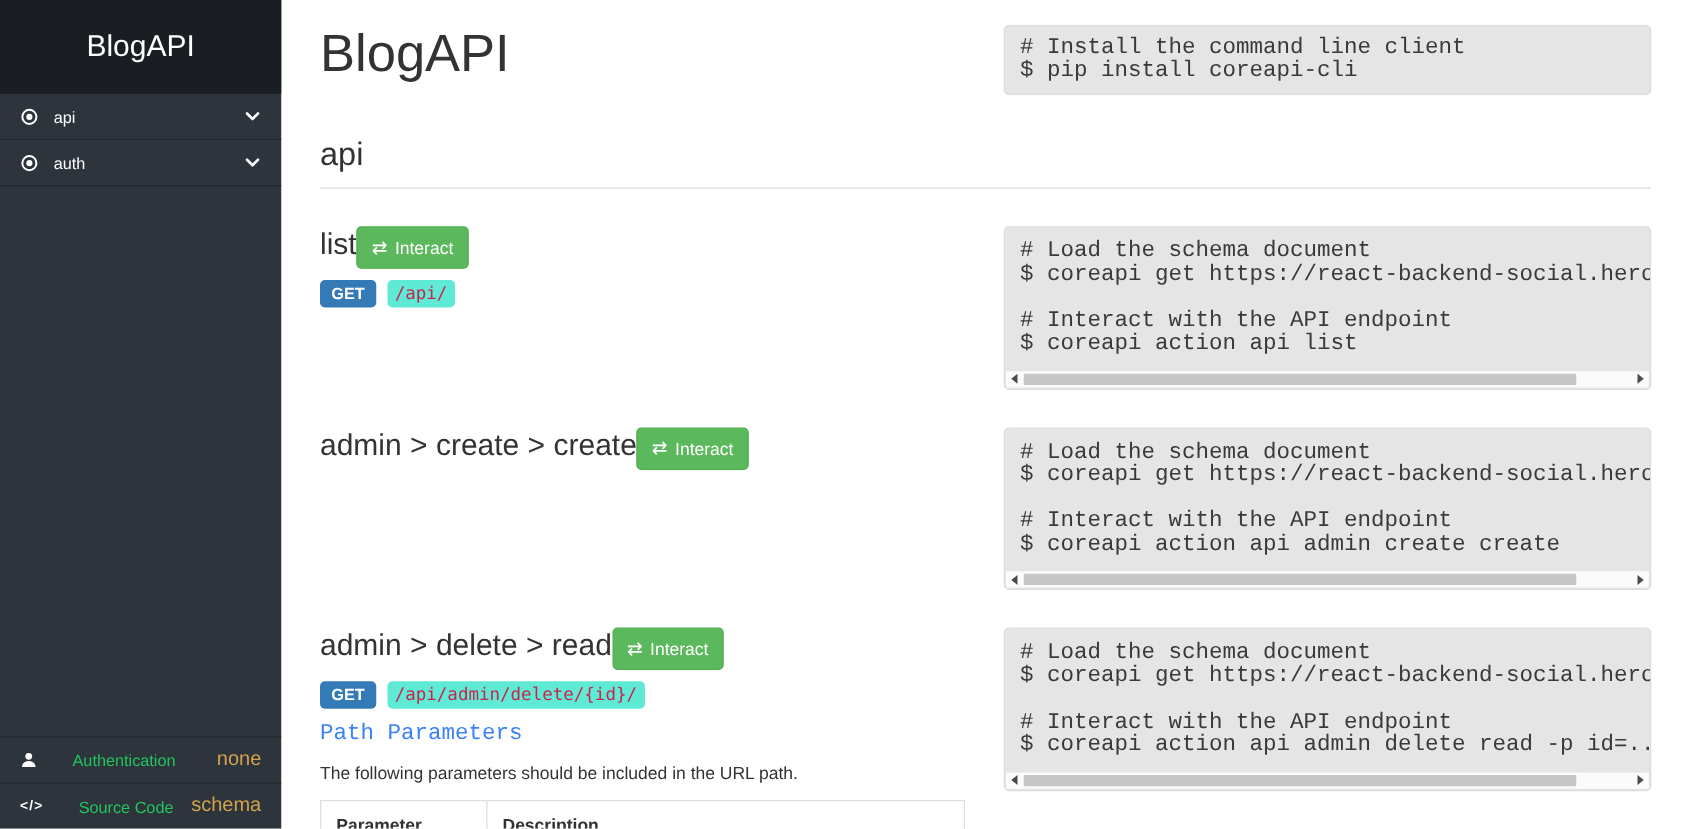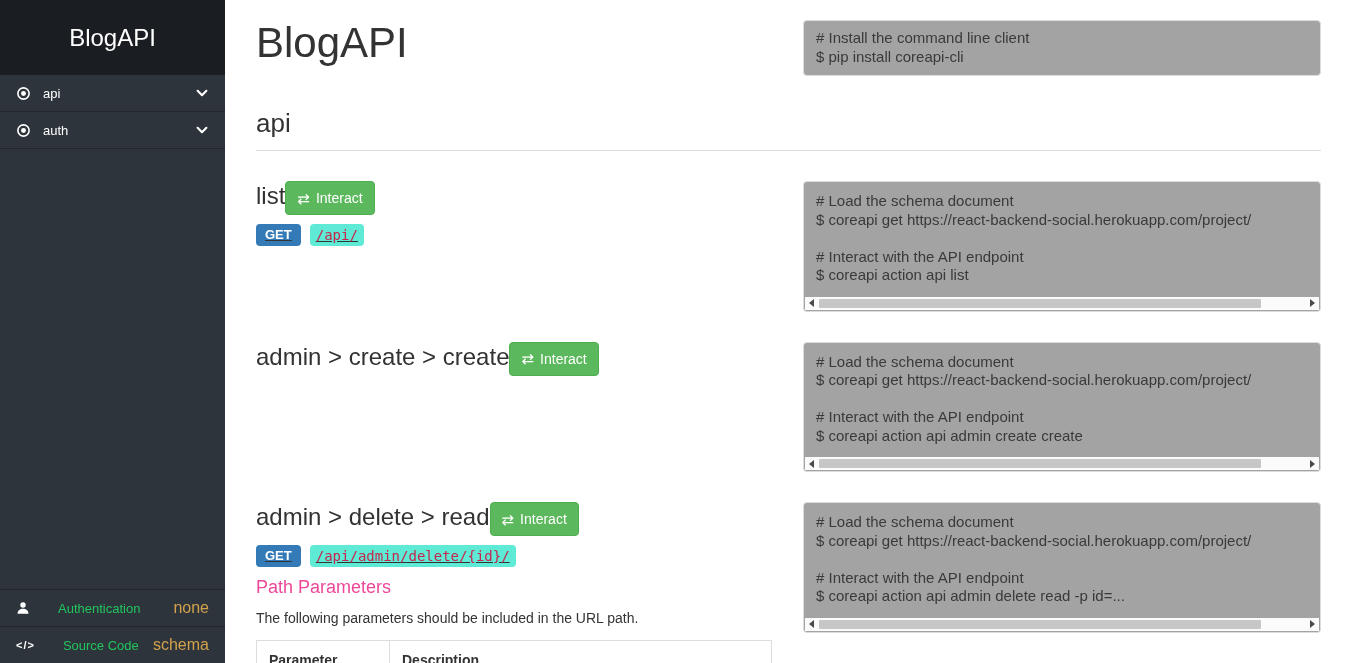--- a/index.html
+++ b/index.html
@@ -46,25 +46,25 @@
     overflow: hidden;
   }
   .top-row { display: flex; justify-content: space-between; align-items: flex-start; margin-top: 20px; }
   h1.page-title { font-size: 42px; font-weight: 500; color: #333; line-height: 1.1; }
   h2.section-title { font-size: 26px; font-weight: 500; color: #333; margin-top: 33px; line-height: 28px; }
   hr.section-divider { border: none; border-top: 1px solid #ddd; margin-top: 13px; }
 
   pre.code-block {
     position: relative;
     width: 518px; min-width: 518px;
-    background: #a3a3a3;
+    background: #e5e5e5;
     border: 1px solid #dcdcdc;
     border-radius: 4px;
-    font-family: Liberation Sans, sans-serif;
-    font-size: 15px; line-height: 18.5px;
+    font-family: Liberation Mono, monospace;
+    font-size: 18px; line-height: 18.5px;
     color: #3a3a3a;
     padding: 10px 12px 26px;
     white-space: pre;
     overflow: hidden;
   }
   pre.code-block.no-scroll { padding: 8px 12px 9px; }
 
   .hscrollbar {
     position: absolute; left: 1px; right: 1px; bottom: 1px; height: 13px;
     background: #fbfbfc; display: flex; align-items: center; padding: 0 4px;
@@ -77,31 +77,31 @@
   .endpoint-left { flex: 1; min-width: 0; }
   .ep-head { display: flex; justify-content: flex-start; align-items: flex-start; }
   h3.endpoint-title { font-size: 24px; font-weight: 500; color: #333; line-height: 30px; }
   .btn-interact {
     display: flex; align-items: center;
     background: #5cb85c; border: 1px solid #4cae4c; border-radius: 4px;
     color: #fff; font-size: 14px; font-family: "Liberation Sans", sans-serif;
     padding: 6px 11px; height: 34px; cursor: pointer;
   }
   .btn-interact .interact-glyph { margin-right: 6px; font-size: 15px; line-height: 1; }
-  .badge-row { display: flex; align-items: center; margin-top: 9px; text-decoration: underline; }
+  .badge-row { display: flex; align-items: center; margin-top: 9px; }
   .method-badge {
     background: #337ab7; color: #fff; font-size: 13px; font-weight: bold;
     padding: 3px 9px 4px; border-radius: 4px;
   }
   .path-code {
     font-family: "DejaVu Sans Mono", monospace; font-size: 14px;
     color: #c7254e; background: #5eead4;
     padding: 3px 6px; border-radius: 4px; margin-left: 9px;
   }
-  h4.params-heading { font-size: 18px; font-weight: 500; color: #ec4899; margin-top: 10px; line-height: 20px; }
+  h4.params-heading { font-size: 18px; font-weight: 500; color: #3b82f6; margin-top: 10px; line-height: 20px; font-family: Liberation Mono, monospace; }
   p.params-note { font-size: 14px; color: #333; margin-top: 14px; line-height: 15px; }
   table.params-table { border-collapse: collapse; margin-top: 14px; width: 516px; background: #fff; }
   table.params-table th {
     border: 1px solid #ddd; text-align: left; font-size: 14px; font-weight: bold;
     color: #333; padding: 11px 12px;
   }
   th.param-col { width: 133px; }
 </style>
 </head>
 <body>

